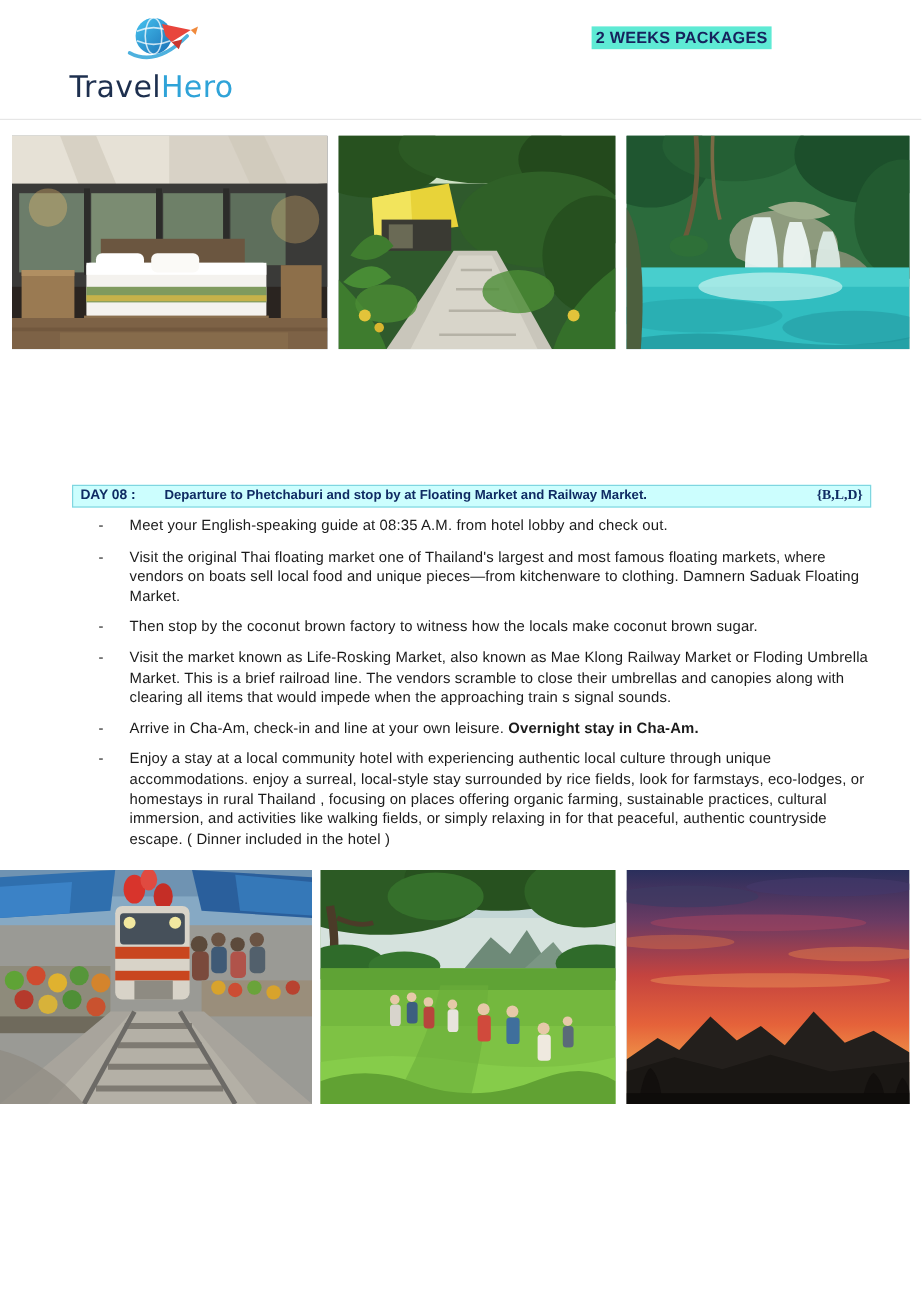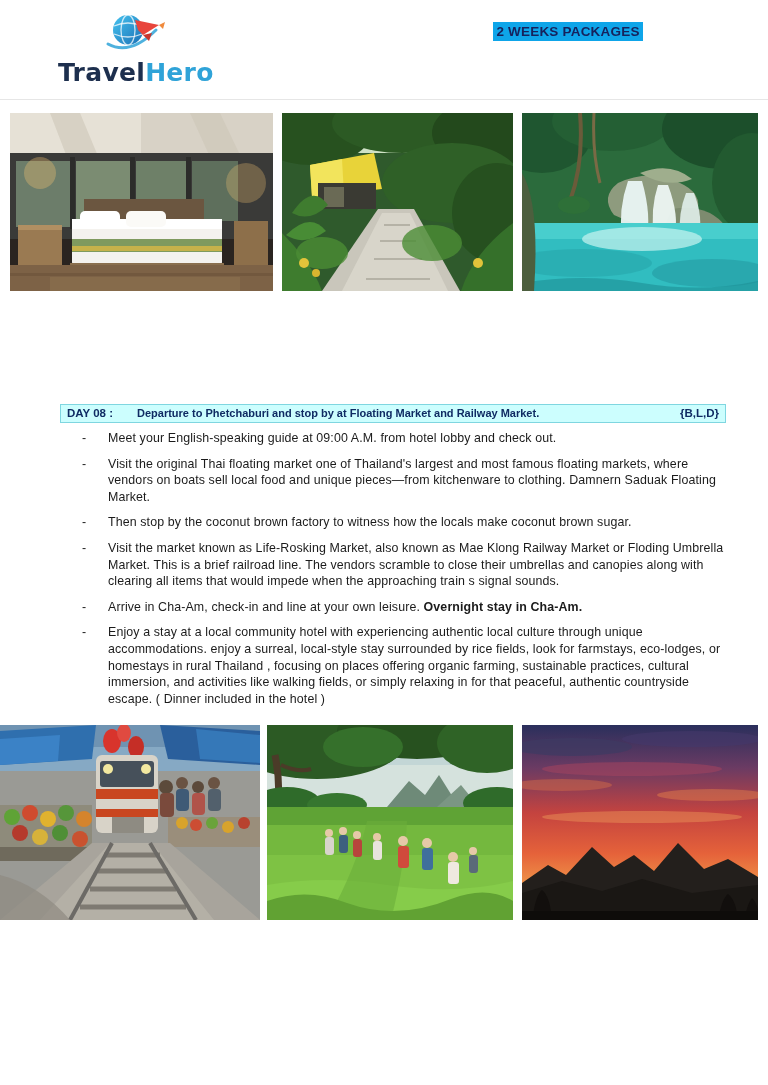--- a/index.html
+++ b/index.html
@@ -36,42 +36,42 @@
     top: 2px;
     width: 68px;
     height: 48px;
   }
   .logo-text {
     position: absolute;
     left: 0px;
     top: 50px;
     width: 220px;
     font-size: 25px;
-    font-weight: 700;
+    font-weight: 400;
     letter-spacing: .3px;
     color: #1d2f4e;
     font-family: "DejaVu Sans", sans-serif;
   }
   .logo-text .hero { color: #2fa3d8; }
 
   .header-title {
     position: absolute;
     right: 40px;
     top: 22px;
     width: 320px;
     text-align: center;
     font-size: 13.5px;
     font-weight: 700;
     line-height: 19px;
     color: #16225c;
     letter-spacing: .2px;
   }
   .header-title .line2 {
     display: inline-block;
-    background: #0ea5e9;
+    background: #5eead4;
     padding: 0 3px;
     text-align: right;
   }
   .header-rule {
     position: absolute;
     left: 0; top: 99px;
     width: 768px; height: 1px;
     background: #e6e6e6;
   }
 
@@ -108,20 +108,21 @@
     font-size: 11px;
     font-weight: 700;
     color: #0f2b63;
   }
   .day-bar .meals {
     position: absolute;
     right: 6px; top: 2px;
     font-size: 11.5px;
     font-weight: 700;
     color: #0f2b63;
+    font-family: Liberation Serif, serif;
   }
 
   
   .bullets {
     position: absolute;
     left: 78px;
     top: 430px;
     width: 650px;
   }
   .bullet {
@@ -296,21 +297,21 @@
 <div class="day-bar">
   <span class="dd">DAY 08 :</span>
   <span class="dtitle">Departure to Phetchaburi and stop by at Floating Market and Railway Market.</span>
   <span class="meals">{B,L,D}</span>
 </div>
 
 <div class="bullets">
 
   <div class="bullet">
     <span class="dash">-</span>
-    <span>Meet your English-speaking guide at 09:00 A.M. from hotel lobby and check out.</span>
+    <span>Meet your English-speaking guide at 08:35 A.M. from hotel lobby and check out.</span>
   </div>
 
   <div class="bullet">
     <span class="dash">-</span>
     <span>Visit the original Thai floating market one of Thailand's largest and most famous floating markets, where vendors on boats sell local food and unique pieces—from kitchenware to clothing. Damnern Saduak Floating Market.</span>
   </div>
 
   <div class="bullet">
     <span class="dash">-</span>
     <span>Then stop by the coconut brown factory to witness how the locals make coconut brown sugar.</span>

